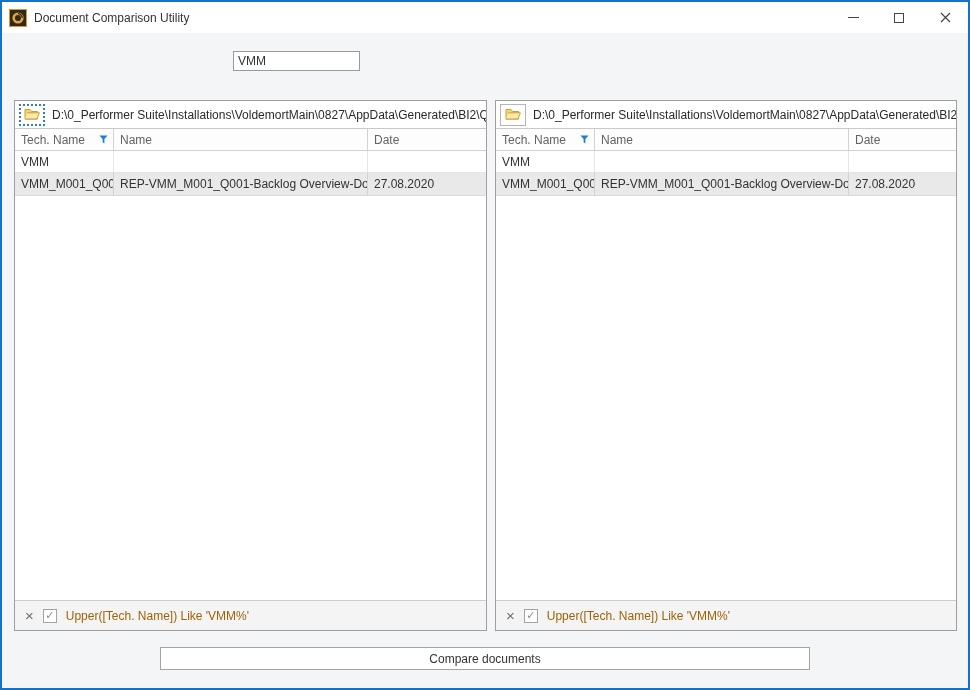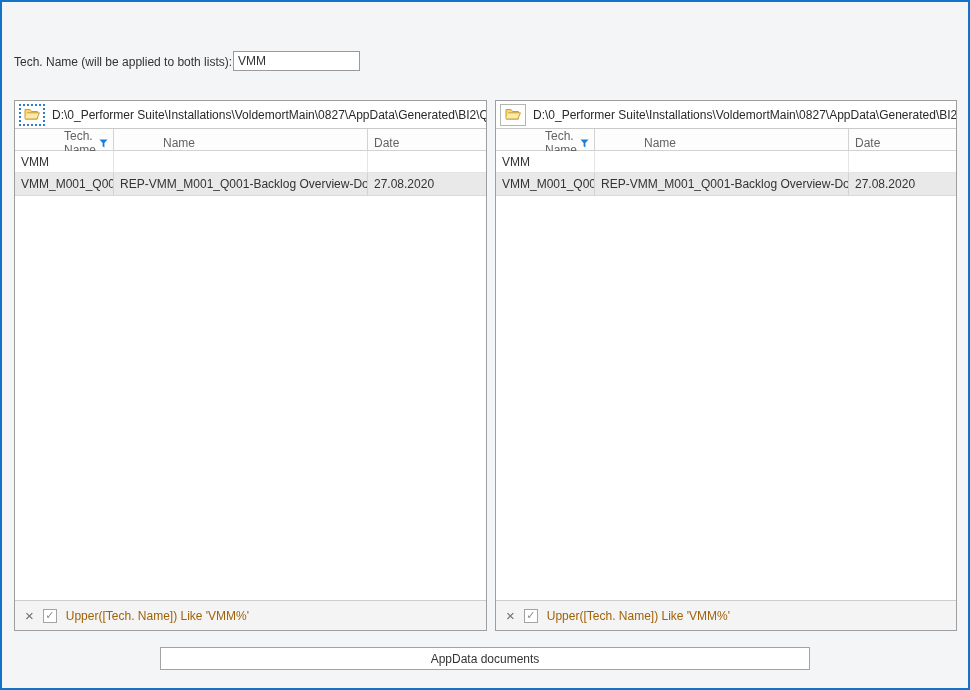--- a/index.html
+++ b/index.html
@@ -62,21 +62,21 @@
     width: 26px; height: 22px; flex: 0 0 26px;
     background: #fff; border: 1px solid #b5b5b5;
     display: flex; align-items: center; justify-content: center;
     padding: 0; cursor: pointer;
   }
   .folder-btn.focused { border: 2px dotted #2f7ec9; }
   .path-text { white-space: nowrap; overflow: hidden; color: #2a2a2a; }
   .grid-row { display: grid; grid-template-columns: 99px 254px 1fr; }
   .grid-head { height: 22px; flex: 0 0 22px; border-bottom: 1px solid #d2d2d2; background: #fdfdfd; }
   .grid-head .cell { color: #636363; display: flex; align-items: center; padding-left: 6px; }
-  .grid-head .cell:nth-child(-n+2) { border-right: 1px solid #d2d2d2; margin-left: 43px; }
+  .grid-head .cell:nth-child(-n+2) { border-right: 1px solid #d2d2d2; }
   .filter-icon { margin-left: auto; margin-right: 5px; display: inline-flex; }
   .grid-filter { height: 22px; flex: 0 0 22px; background: #fff; }
   .grid-filter .cell {
     display: flex; align-items: center; padding-left: 6px;
     border-bottom: 1px solid #e4e4e4; color: #333;
   }
   .grid-filter .cell:nth-child(-n+2) { border-right: 1px solid #e4e4e4; }
   .grid-data { height: 23px; flex: 0 0 23px; background: #e9e9e9; }
   .grid-data .cell {
     display: flex; align-items: center; padding-left: 6px;
@@ -106,22 +106,44 @@
     background: #fff; border: 1px solid #a3a3a3;
     font-family: "Liberation Sans", sans-serif; font-size: 12px; color: #333;
     cursor: pointer;
   }
 </style>
 </head>
 <body>
 
 <div class="window">
 
-
-  <span class="field-label">Tech. Name (will be applied to both lists):</span>
+  <div class="titlebar">
+    <span class="app-icon">
+      <svg width="18" height="18" viewBox="0 0 18 18">
+        <rect x="0.5" y="0.5" width="17" height="17" fill="#2e2a1f" stroke="#d79b2e"></rect>
+        <circle cx="9" cy="9" r="4.3" fill="none" stroke="#e8a33d" stroke-width="2.6"></circle>
+        <path d="M9 4.7 A4.3 4.3 0 0 1 13.3 9" fill="none" stroke="#2e2a1f" stroke-width="1.2"></path>
+      </svg>
+    </span>
+    <span class="title-text">Document Comparison Utility</span>
+    <div class="win-controls">
+      <span class="win-btn">
+          <span class="glyph-min"></span>
+        </span>
+      <span class="win-btn">
+          <span class="glyph-max"></span>
+        </span>
+      <span class="win-btn">
+        <svg width="11" height="11" viewBox="0 0 11 11">
+            <path d="M1 1 L10 10 M10 1 L1 10" stroke="#444" stroke-width="1.2"></path>
+          </svg>
+      </span>
+    </div>
+  </div>
+
   <input class="tech-input" type="text" value="VMM" style="">
 
   <div class="panel left">
     <div class="path-bar">
       <button class="folder-btn focused">
         <svg width="16" height="13" viewBox="0 0 16 13">
           <path d="M1 1.5 h5 l1.5 2 H13.5 V11 H1 Z" fill="#fbd56b" stroke="#c79f3c"></path>
           <path d="M3.2 4.8 H15.4 L12.9 11 H1" fill="#fde9a8" stroke="#c79f3c"></path>
         </svg>
       </button>
@@ -190,15 +212,15 @@
       <div class="cell">27.08.2020</div>
     </div>
     <div class="grid-empty"></div>
     <div class="filter-bar">
       <span class="clear-filter-x">×</span>
       <span class="filter-checkbox">✓</span>
       <span class="filter-expression">Upper([Tech. Name]) Like 'VMM%'</span>
     </div>
   </div>
 
-  <button class="compare-btn">AppData documents</button>
+  <button class="compare-btn">Compare documents</button>
 
 </div>
 
 </body></html>

